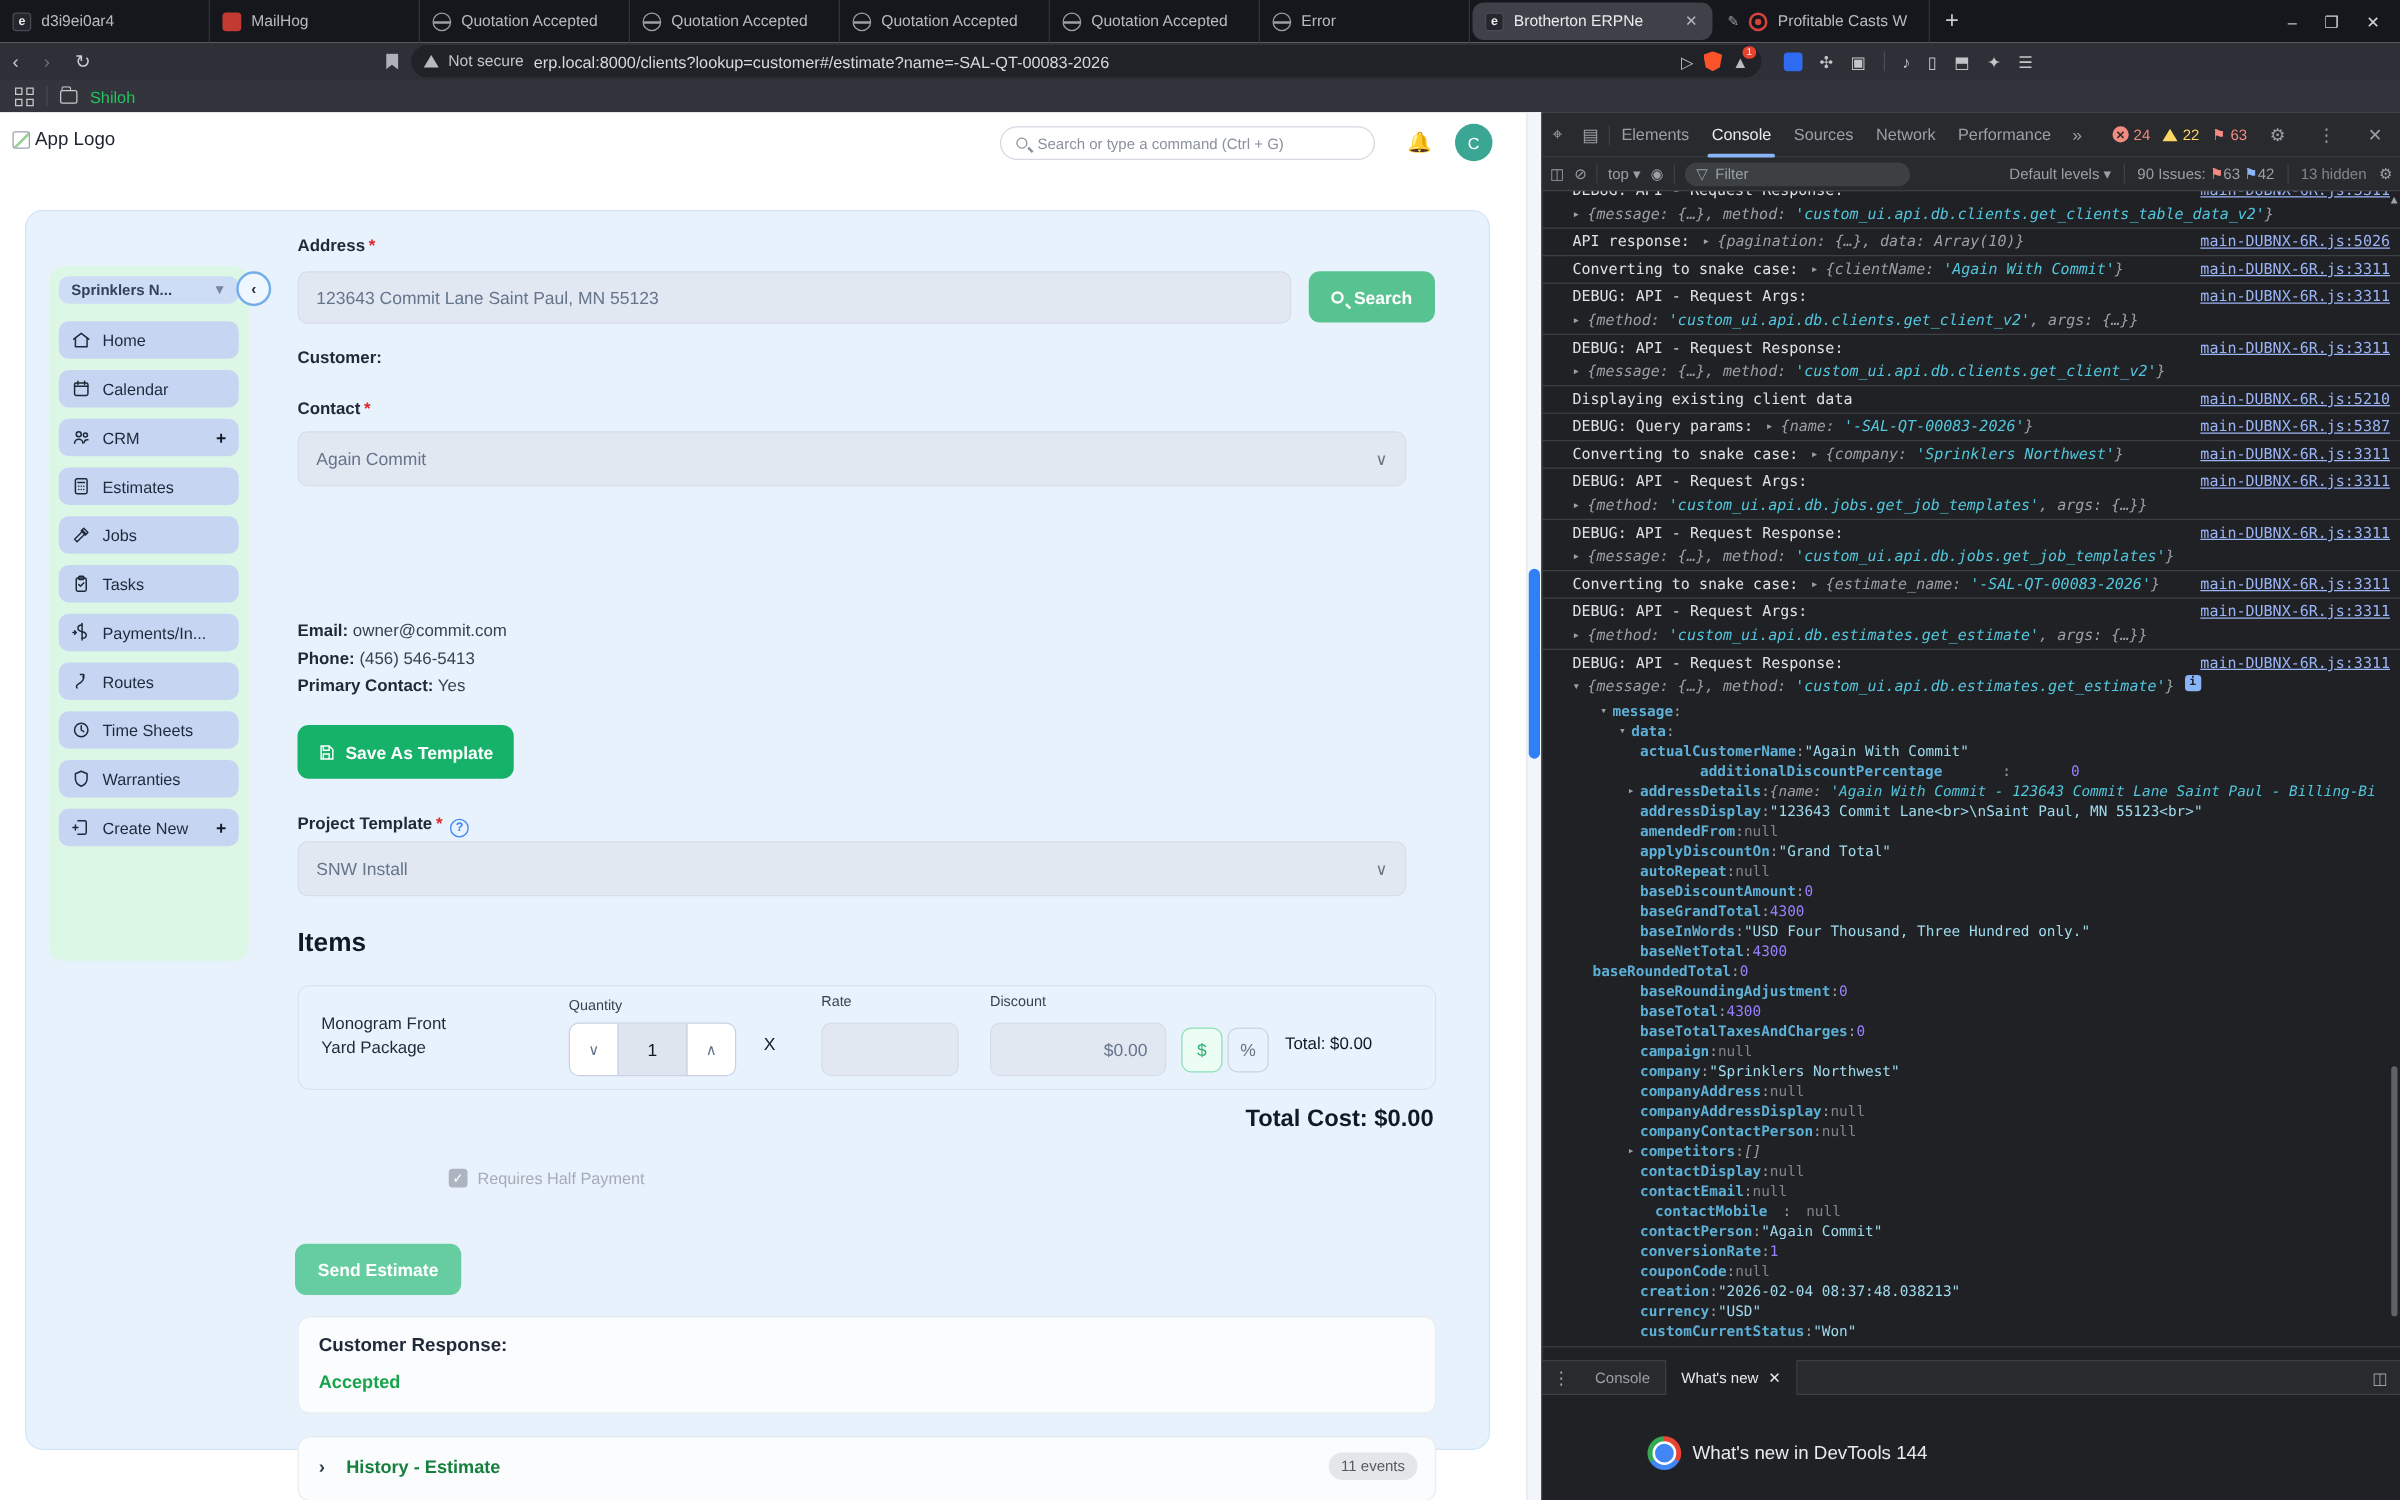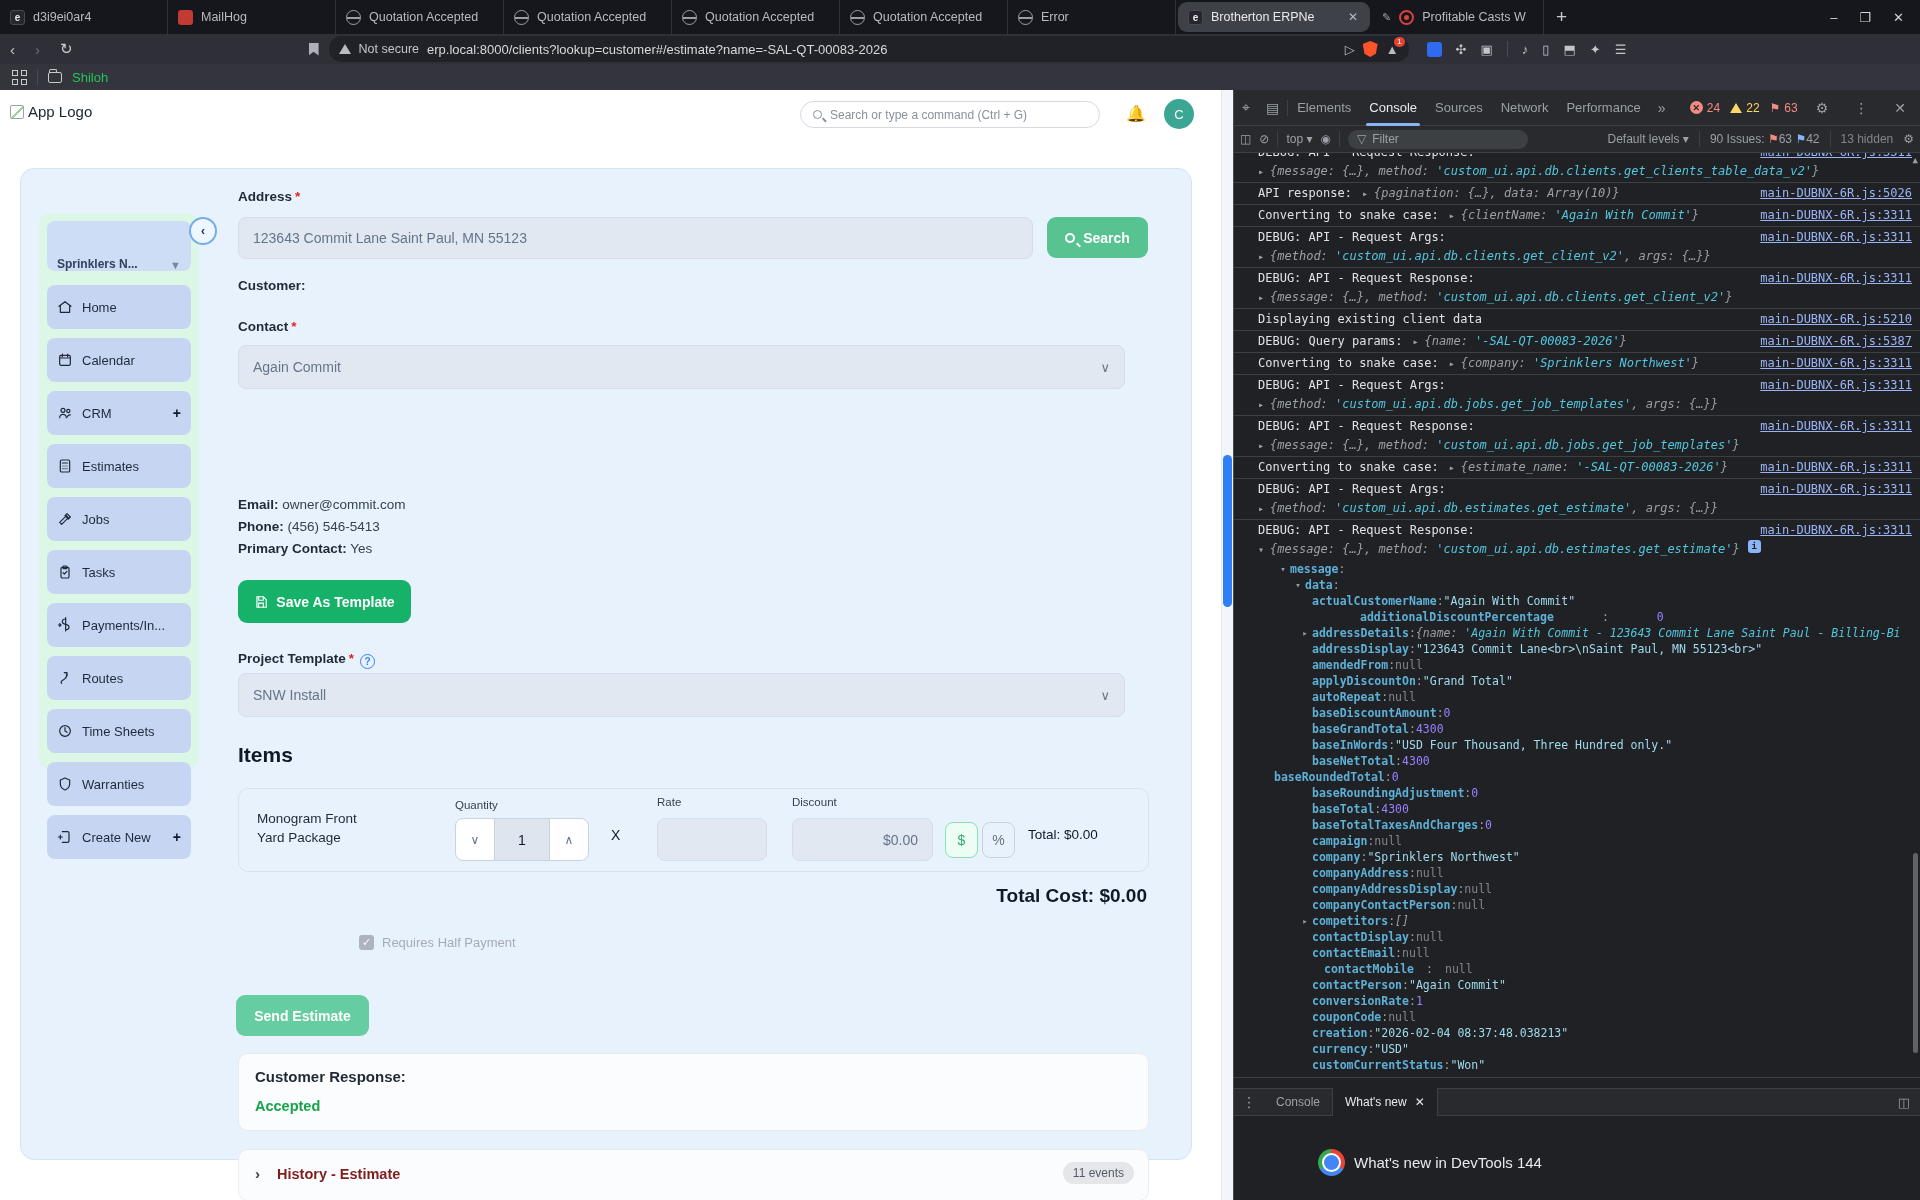--- a/index.html
+++ b/index.html
@@ -52,25 +52,25 @@
   .broken-img{width:14px;height:14px;border:1px solid #9aa3af;border-radius:2px;position:relative;background:linear-gradient(135deg,#fff 48%,#9fd29f 48%,#9fd29f 60%,#fff 60%)}
   .searchpill{position:absolute;left:800px;top:11px;width:300px;height:27px;border:1px solid #d4d9e1;border-radius:14px;display:flex;align-items:center;gap:8px;padding:0 12px;color:#8a919c;font-size:12px;background:#fff}
   .mag{width:9px;height:9px;border:1.5px solid #8a919c;border-radius:50%;position:relative}
   .mag::after{content:"";position:absolute;left:8px;top:8px;width:5px;height:1.5px;background:#8a919c;transform:rotate(45deg)}
   .bell{position:absolute;left:1126px;top:14px;font-size:16px;color:#374151}
   .avatar{position:absolute;left:1164px;top:9px;width:30px;height:30px;border-radius:50%;background:#3aa693;color:#fff;font-size:13px;display:flex;align-items:center;justify-content:center}
 
   .panel{position:absolute;left:20px;top:78px;width:1172px;height:992px;background:#e8f2fd;border:1px solid #d3e4f6;border-radius:14px}
 
   .sidebar{position:absolute;left:18px;top:44px;width:160px;height:556px;background:#ddf7e6;border-radius:12px;padding:8px}
-  .company{height:50px;background:#cdddf6;border-radius:8px;display:flex;align-items:flex-end;padding:0 10px;font-size:12px;font-weight:bold;color:#33415c;gap:22px}
+  .company{height:22px;background:#cdddf6;border-radius:8px;display:flex;align-items:center;padding:0 10px;font-size:12px;font-weight:bold;color:#33415c;gap:22px}
   .company .chev{margin-left:auto;color:#7c8699;font-size:11px}
   .collapse{position:absolute;left:150px;top:4px;width:28px;height:28px;border-radius:50%;background:#eef7ff;border:2px solid #74aee8;display:flex;align-items:center;justify-content:center;font-size:12px;color:#1f2937;font-weight:bold}
   .nav-items{margin-top:14px;display:flex;flex-direction:column;gap:9px}
-  .nav-item{height:44px;background:#c6d6f2;border-radius:8px;display:flex;align-items:center;gap:9px;padding:0 10px;font-size:13px;font-weight:500;color:#1e293b}
+  .nav-item{height:30px;background:#c6d6f2;border-radius:8px;display:flex;align-items:center;gap:9px;padding:0 10px;font-size:13px;font-weight:500;color:#1e293b}
   .nav-item svg{flex:none}
   .nav-item .plus{margin-left:auto;font-weight:bold;font-size:14px;color:#111827}
 
   .form{position:absolute;left:0;top:0;width:100%;height:100%}
   .flabel{position:absolute;font-size:13.5px;font-weight:bold;color:#1f2937}
   .req{color:#e02424;margin-left:3px}
   .finput{position:absolute;background:#e2e8f2;border:1px solid #d6dde9;border-radius:8px;color:#64748b;font-size:14px;display:flex;align-items:center;padding:0 14px}
   .finput .chev{margin-left:auto;color:#6b7280;font-size:13px}
   .btn-green{position:absolute;background:#17b26a;color:#fff;border-radius:9px;display:flex;align-items:center;justify-content:center;gap:8px;font-size:14px;font-weight:bold;border:none}
   .btn-search{background:#57c390}
@@ -91,21 +91,21 @@
   .smallbtn{position:absolute;width:33px;height:36px;border-radius:8px;display:flex;align-items:center;justify-content:center;font-size:14px}
   .dollarbtn{background:#ecfdf3;border:1px solid #8ce0b6;color:#2fae74}
   .pctbtn{background:transparent;border:1px solid #cbd2dc;color:#6b7280}
   .itotal{position:absolute;font-size:13.5px;color:#111827}
   .totalcost{position:absolute;font-size:19px;font-weight:800;color:#111827}
   .chkrow{position:absolute;display:flex;align-items:center;gap:8px;color:#a6abb6;font-size:13px}
   .chk{width:15px;height:15px;background:#aeb4bf;border-radius:3px;color:#fff;font-size:11px;display:flex;align-items:center;justify-content:center}
   .respcard,.histcard{position:absolute;background:#fbfcfd;border:1px solid #e8ebf0;border-radius:10px}
   .resp-l{position:absolute;left:16px;top:14px;font-size:15px;font-weight:bold;color:#1f2937}
   .resp-v{position:absolute;left:16px;top:44px;font-size:14.5px;font-weight:bold;color:#16a34a}
-  .hist-l{position:absolute;left:38px;top:16px;font-size:14.5px;font-weight:bold;color:#7f1d1d}
+  .hist-l{position:absolute;left:38px;top:16px;font-size:14.5px;font-weight:bold;color:#15803d}
   .hist-ch{position:absolute;left:16px;top:15px;font-size:15px;color:#374151;font-weight:bold}
   .hist-badge{position:absolute;right:14px;top:12px;background:#e4e6ea;border-radius:12px;padding:4px 10px;font-size:12px;color:#555b66}
 
   .pagescroll{position:absolute;left:1221px;top:90px;width:12px;height:1110px;background:#f2f5f9;border-left:1px solid #e3e7ee}
   .pagescroll .thumb{position:absolute;left:1px;top:365px;width:9px;height:152px;background:#2f7ff7;border-radius:5px}
 
   
   .devtools{position:absolute;left:1233px;top:90px;width:687px;height:1110px;background:#202124;color:#e8eaed;border-left:1px solid #494c50}
   .dt-tabs{height:36px;background:#292a2d;border-bottom:1px solid #3c4043;display:flex;align-items:center;font-size:13px;color:#9aa0a6}
   .dt-ic{padding:0 8px;font-size:14px;color:#9aa0a6}

